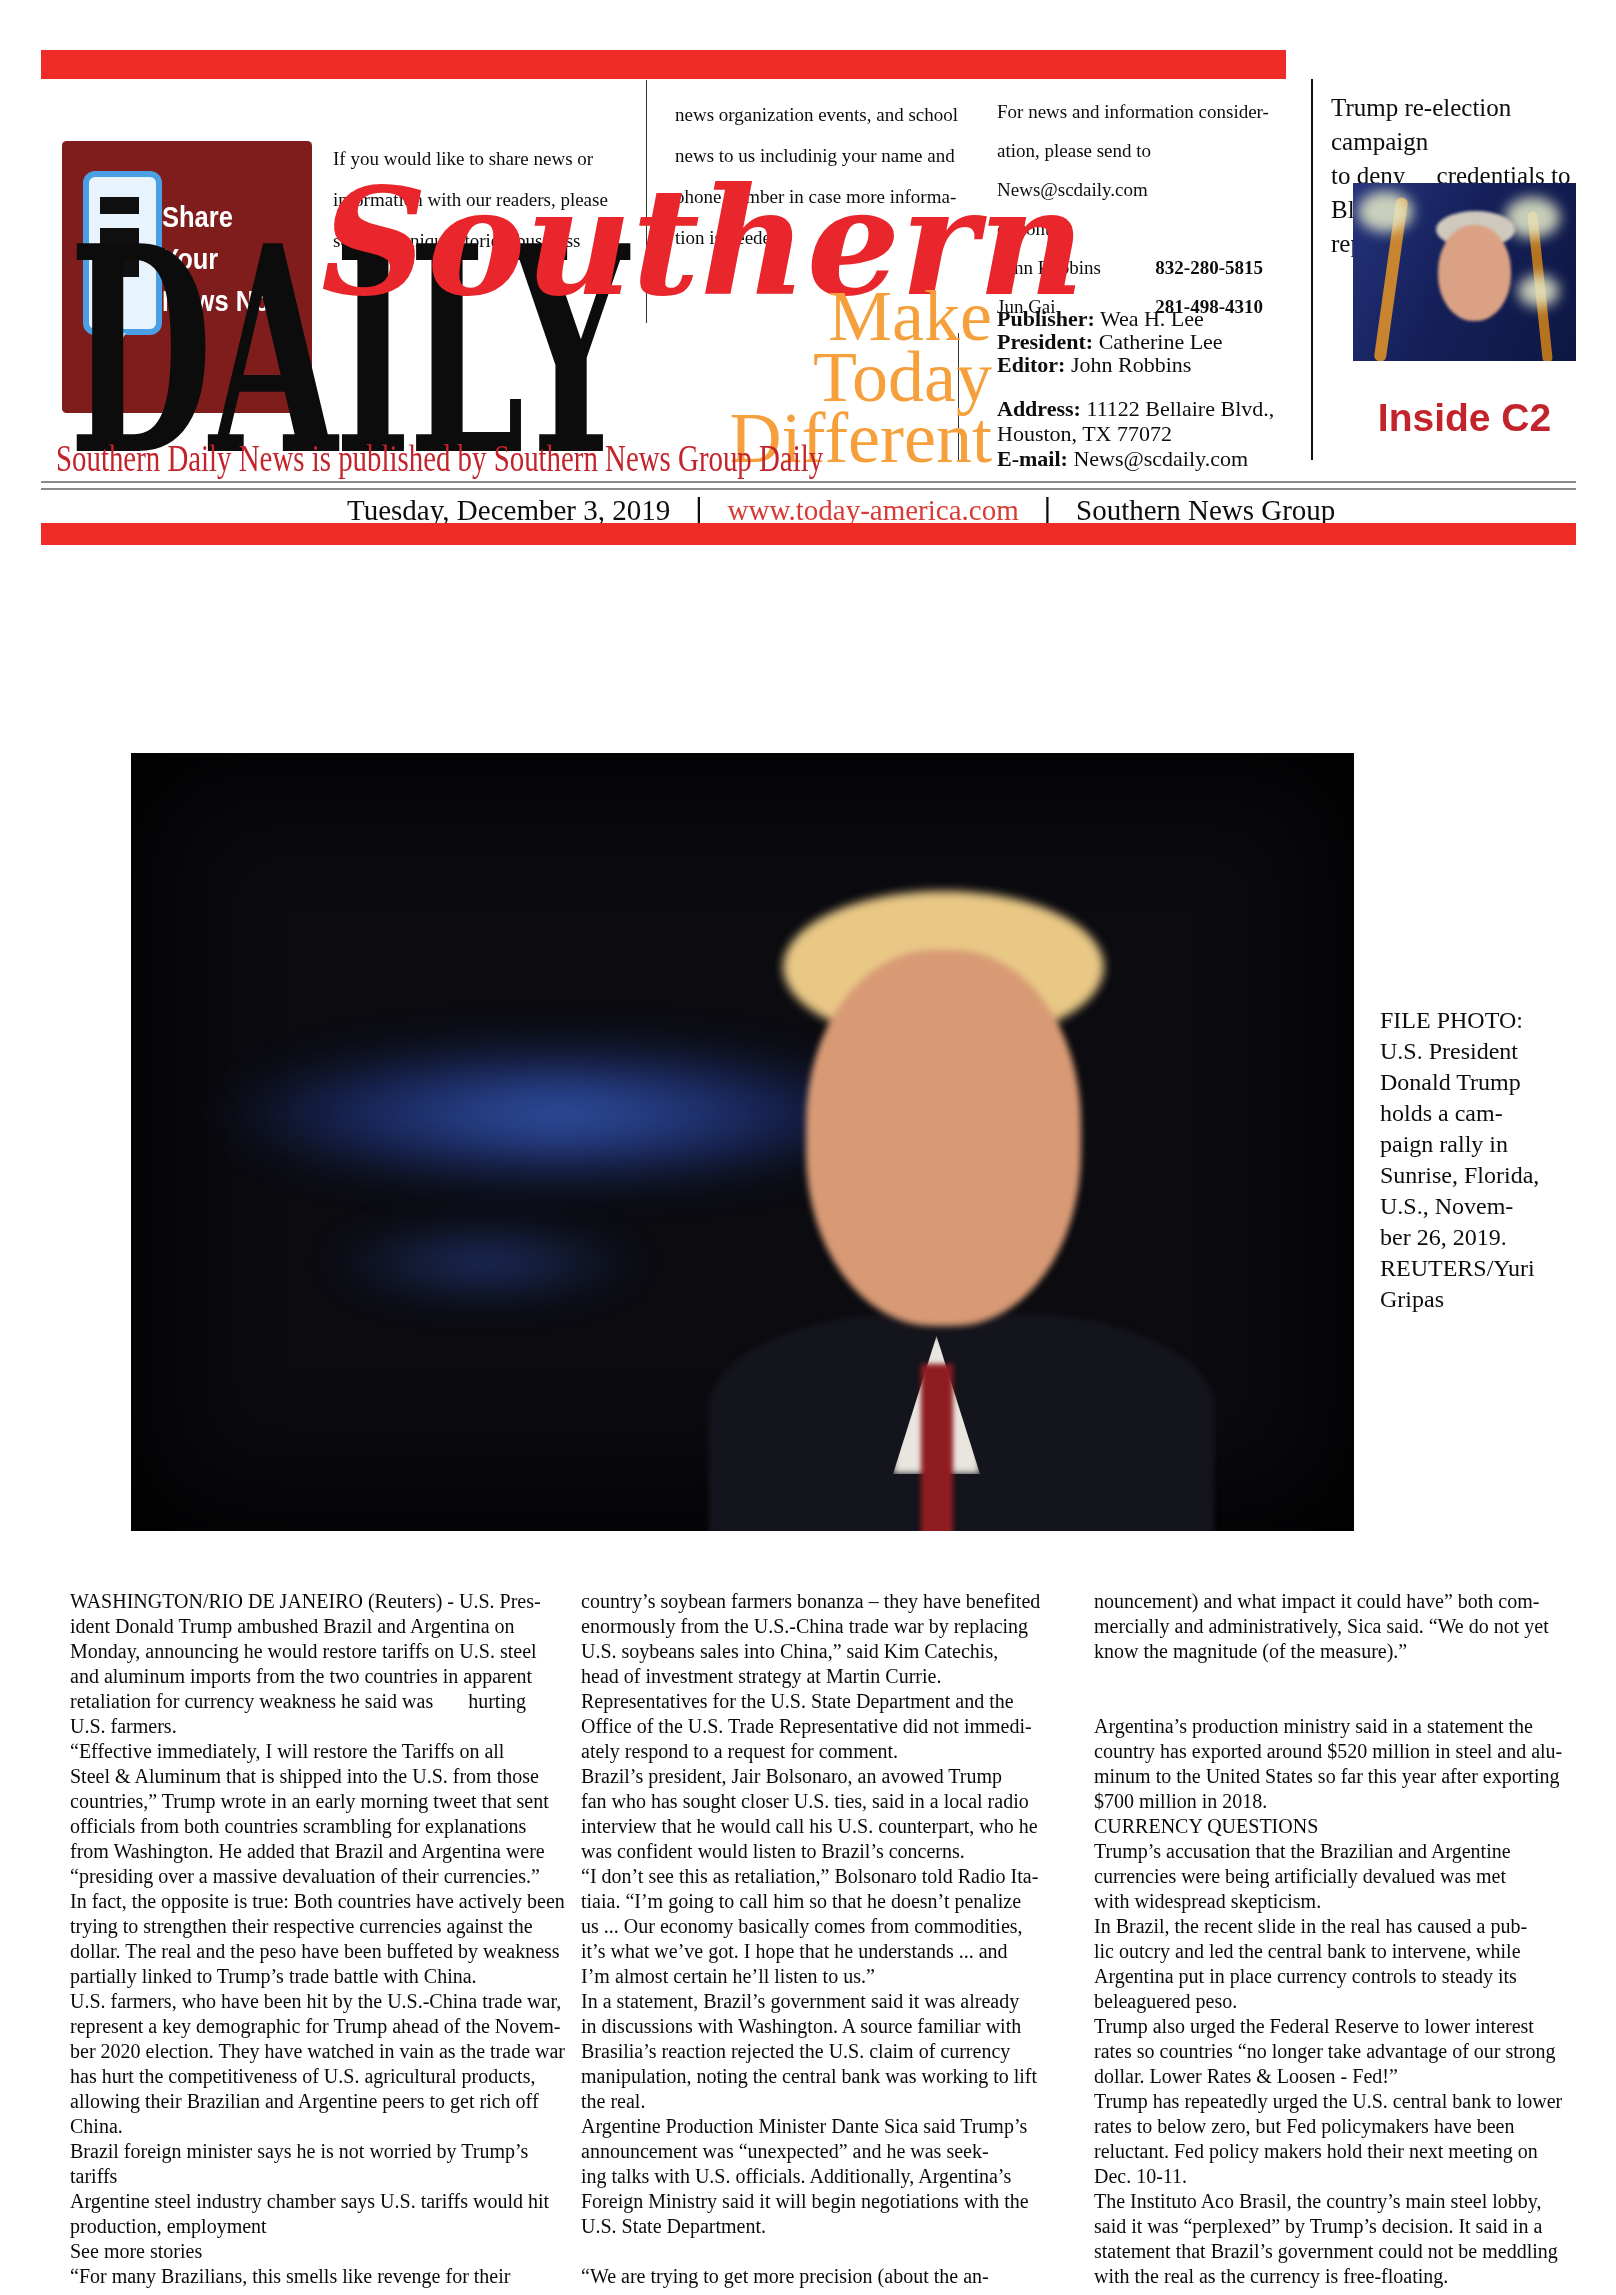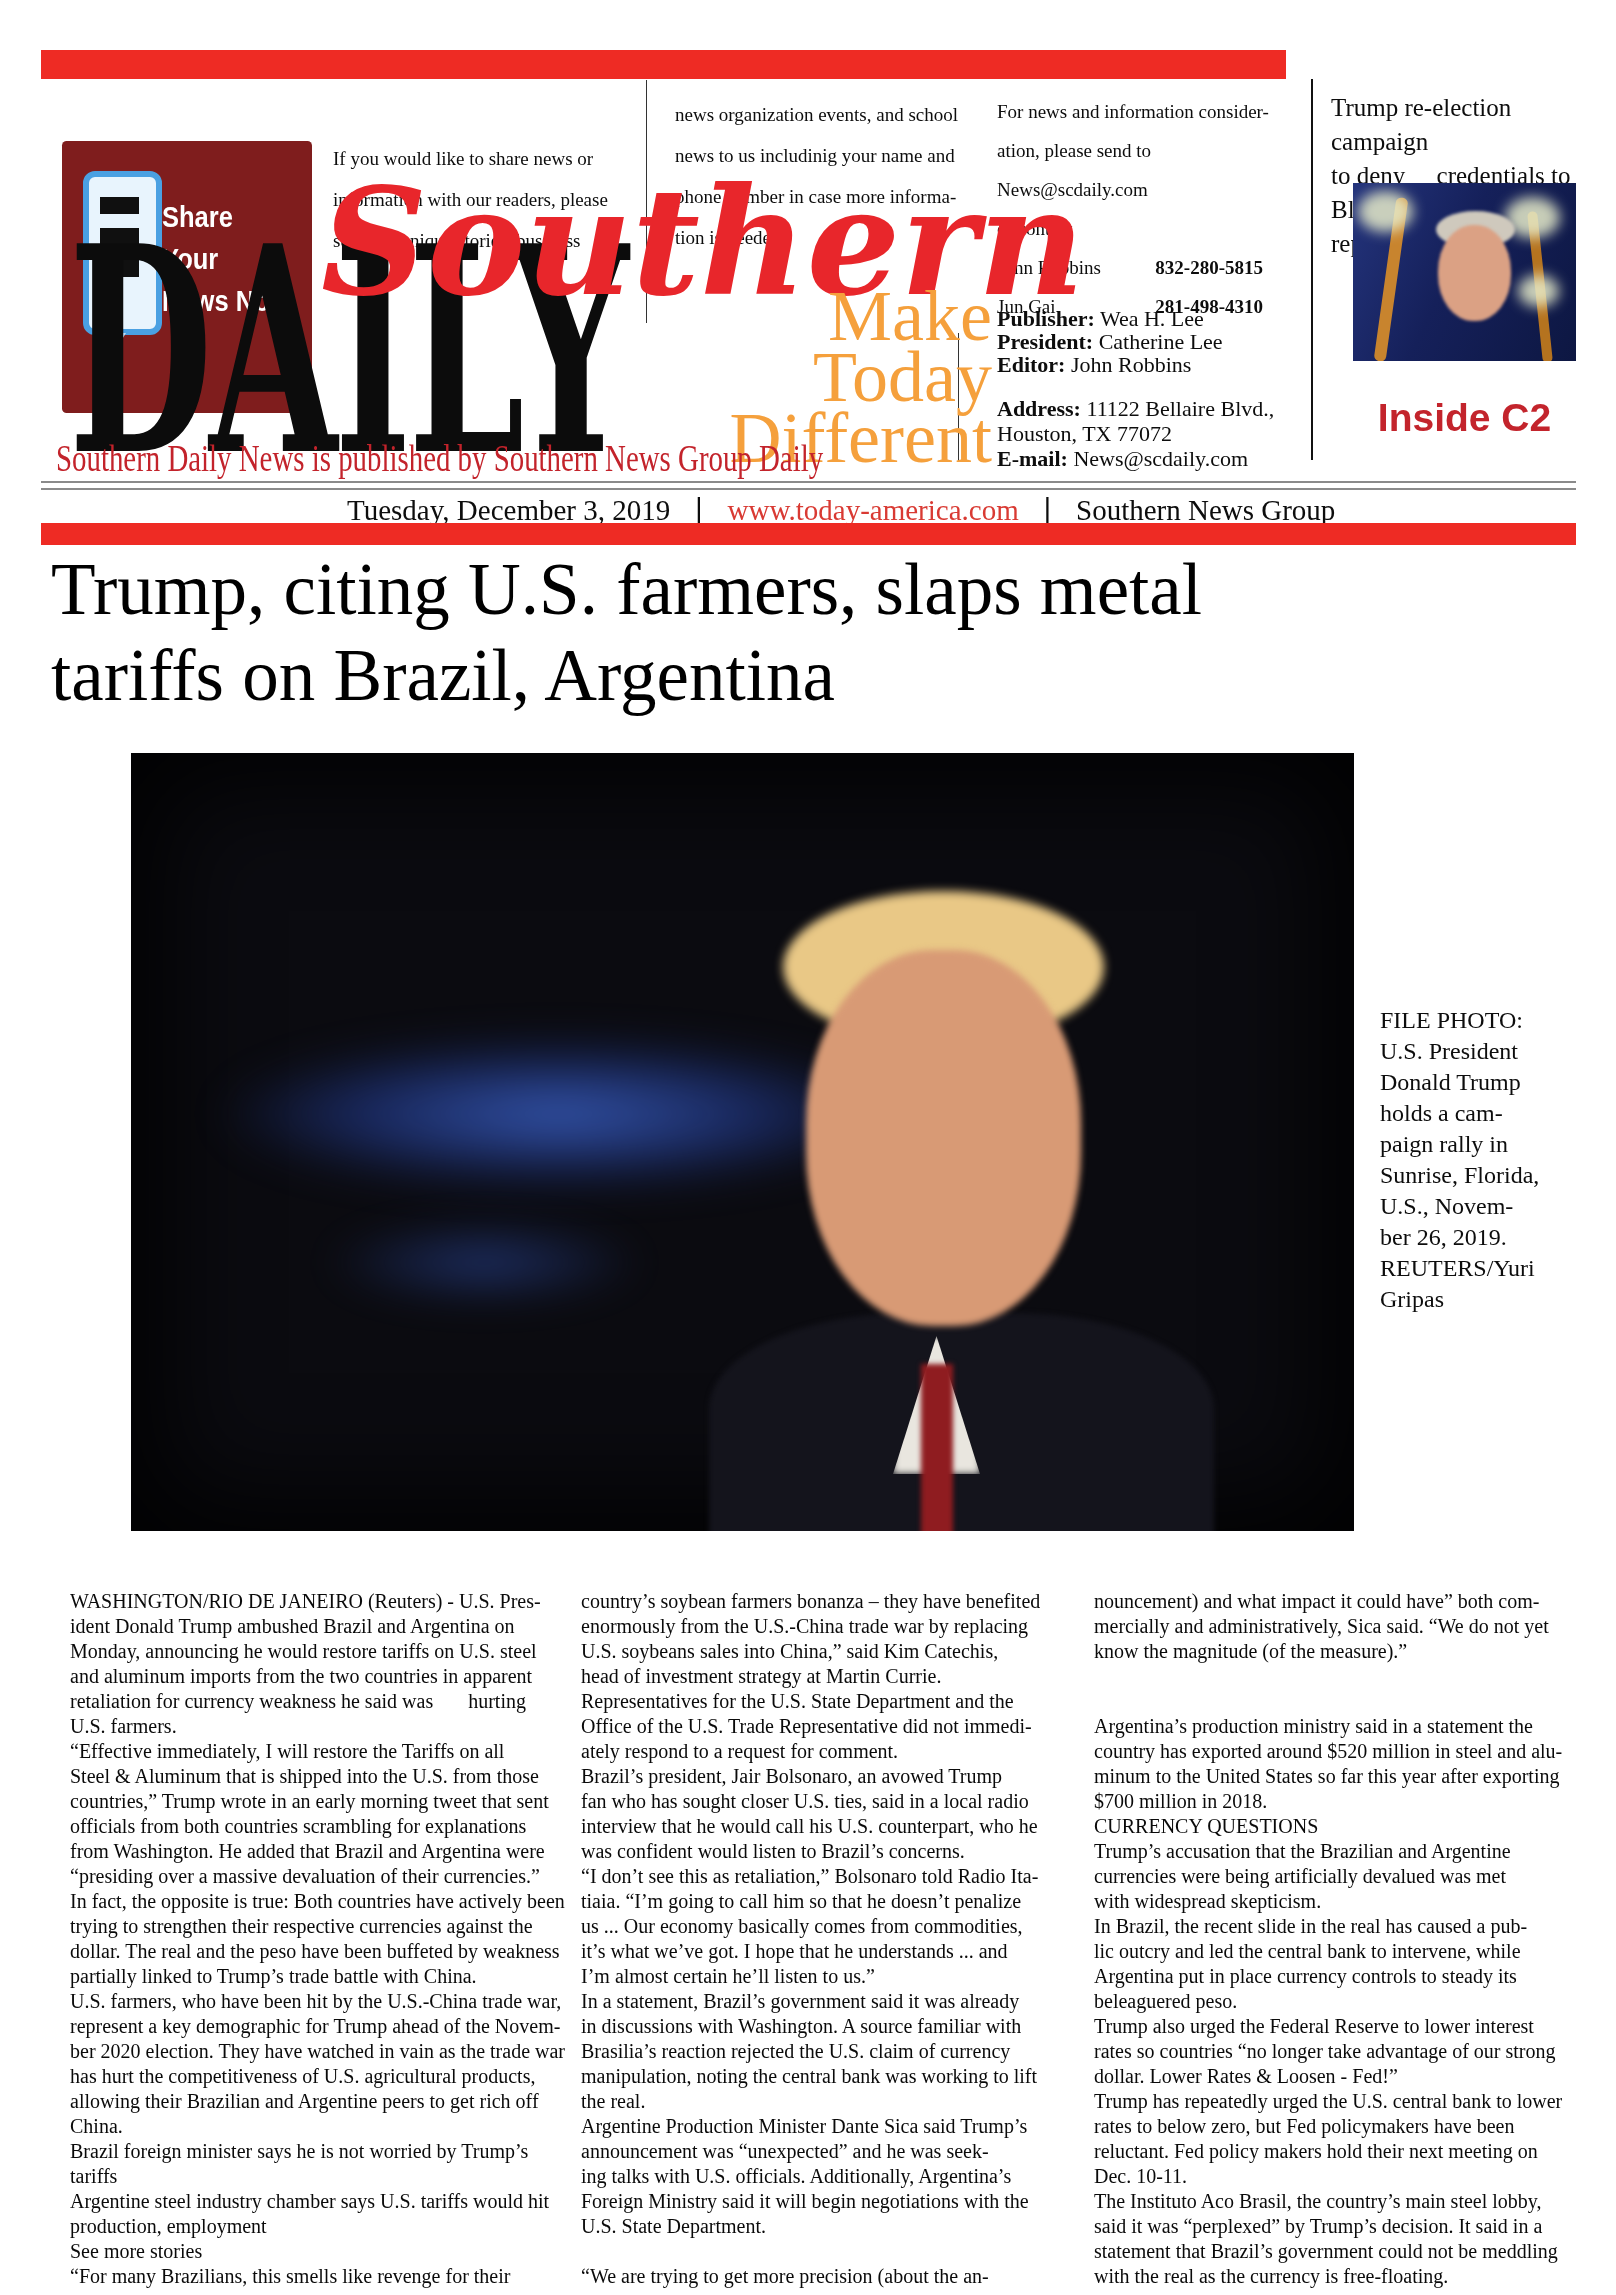--- a/index.html
+++ b/index.html
@@ -160,22 +160,20 @@
   <div class="abs datebar">
     <span>Tuesday, December 3, 2019</span>
     <span class="pipe">|</span>
     <span class="url">www.today-america.com</span>
     <span class="pipe">|</span>
     <span>Southern News Group</span>
   </div>
 
   <div class="abs redbar"></div>
 
-  <div class="abs headline">Trump, citing U.S. farmers, slaps metal
-tariffs on Brazil, Argentina</div>
 
   <div class="abs photo">
     <div class="ph-glow1"></div>
     <div class="ph-glow2"></div>
     <div class="ph-suit"></div>
     <div class="ph-hair"></div>
     <div class="ph-face"></div>
     <div class="ph-shirt"></div>
     <div class="ph-tie"></div>
   </div>

